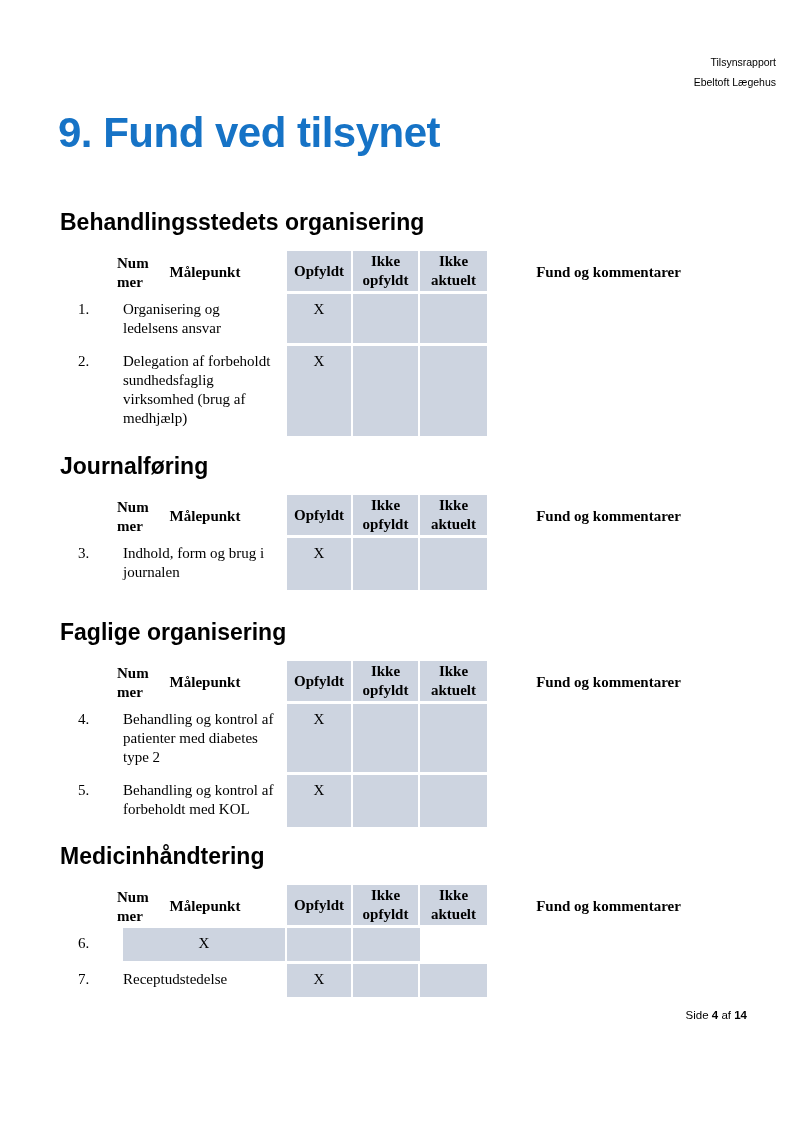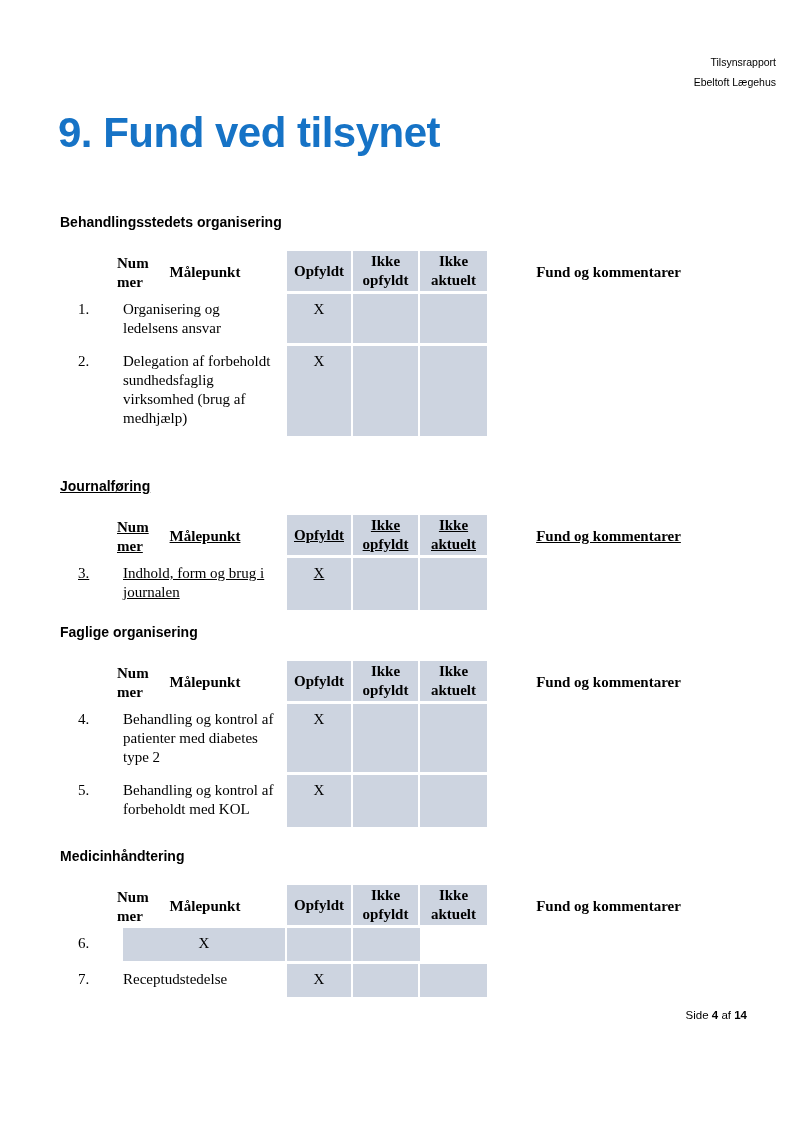--- a/index.html
+++ b/index.html
@@ -30,21 +30,21 @@
     font-family:"Liberation Sans", sans-serif;
     font-weight:bold;font-size:42px;line-height:50px;
     color:var(--accent);
     letter-spacing:-0.5px;
   }
   
   .section{position:absolute;left:60px;width:672px;}
   .section-heading{
     margin:0;
     font-family:"Liberation Sans", sans-serif;
-    font-weight:bold;font-size:14px;line-height:20px;color:#000;
+    font-weight:bold;font-size:23px;line-height:20px;color:#000;
   }
   .mtable{
     margin-top:19px;margin-left:15px;
     width:655px;
     font-size:15px;
   }
   .trow{
     display:grid;
     grid-template-columns:48px 164px 66px 67px 67px 243px;
   }
@@ -118,21 +118,21 @@
     <div class="cell c-mal">Delegation af forbeholdt sundhedsfaglig virksomhed (brug af medhjælp)</div>
     <div class="cell c-opf shade">X</div>
     <div class="cell c-iop shade"></div>
     <div class="cell c-iak shade"></div>
     <div class="cell c-fund"></div>
   </div>
 </div>
     </div>
   </div>
 
-  <div class="section" style="top: 476px; text-decoration: underline;">
+  <div class="section" style="top: 456px;">
     <h2 class="section-heading">Journalføring</h2>
     <div class="mtable">
       <div class="trow thead">
         <div class="cell c-num">Num mer</div>
         <div class="cell c-mal">Målepunkt</div>
         <div class="cell c-opf shade">Opfyldt</div>
         <div class="cell c-iop shade">Ikke opfyldt</div>
         <div class="cell c-iak shade">Ikke aktuelt</div>
         <div class="cell c-fund">Fund og kommentarer</div>
       </div>

